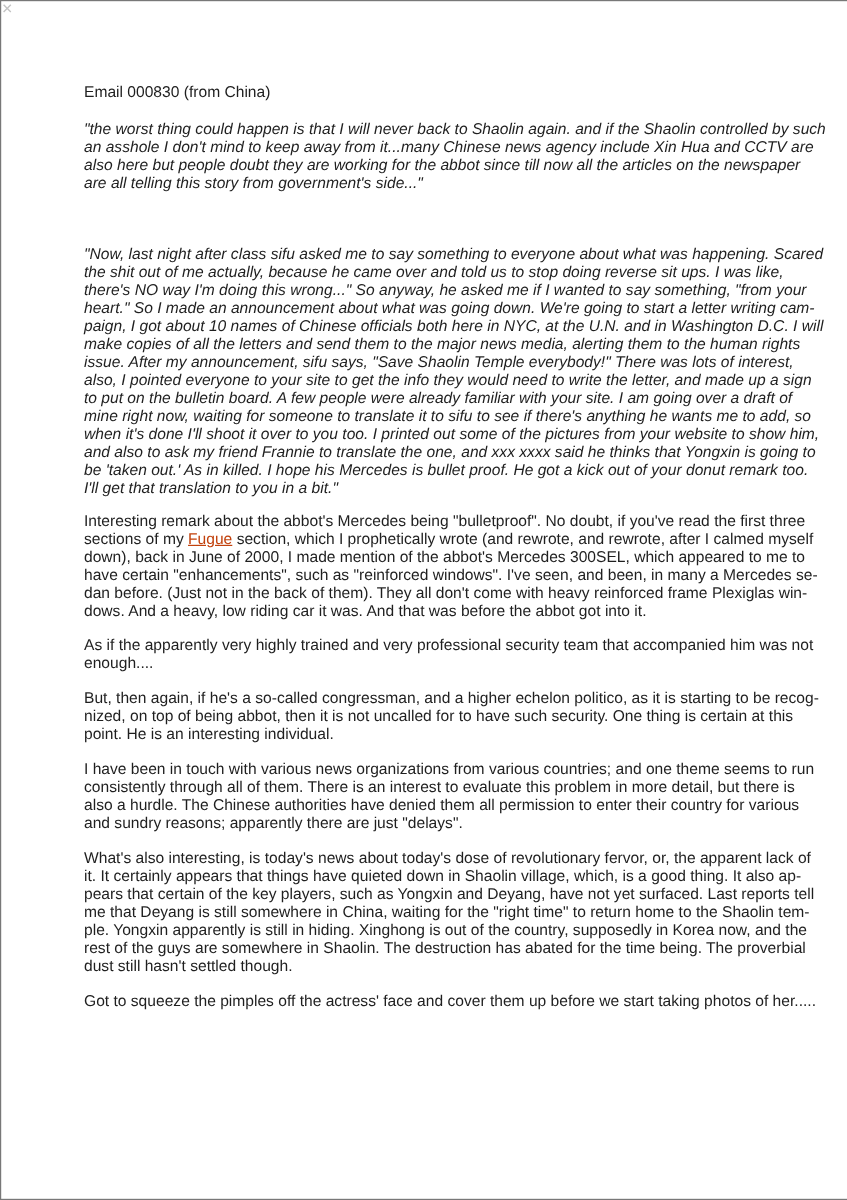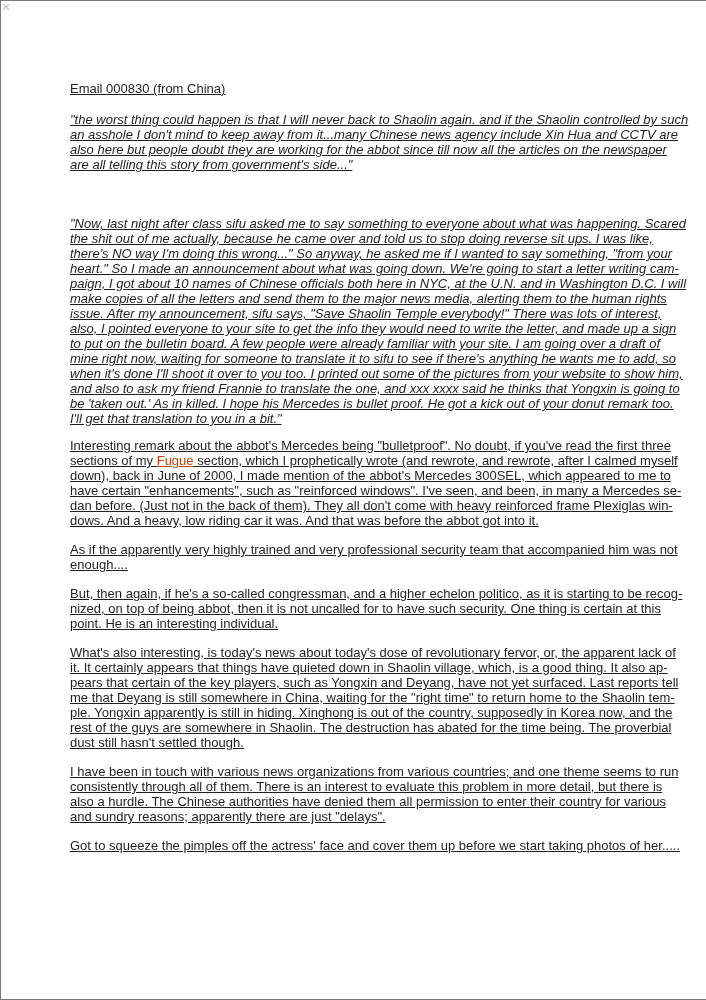--- a/index.html
+++ b/index.html
@@ -18,26 +18,25 @@
   .corner-artifact {
     position: absolute;
     left: 1px;
     top: 2px;
     width: 10px;
     height: 10px;
   }
   .content {
     position: absolute;
     left: 69px;
-    top: 80px;
+    top: 68px;
     width: 610px;
     font-size: 13px;
     line-height: 15px;
     color: #1f1f1f;
-    text-decoration: underline;
   }
   .block { white-space: pre; margin: 0; }
   .heading { margin-bottom: 16px; }
   .quote { font-style: italic; }
   .quote-china { margin-bottom: 44px; }
   .quote-us { margin-bottom: 12px; }
   .para { margin-bottom: 14px; }
   .heading-us { margin-bottom: 14px; }
   a.doc-link { text-decoration: underline; cursor: pointer; }
 </style>
@@ -82,29 +81,29 @@
 dan before. (Just not in the back of them). They all don't come with heavy reinforced frame Plexiglas win-
 dows. And a heavy, low riding car it was. And that was before the abbot got into it.</span></div>
 
     <div class="block para">As if the apparently very highly trained and very professional security team that accompanied him was not
 enough....</div>
 
     <div class="block para">But, then again, if he's a so-called congressman, and a higher echelon politico, as it is starting to be recog-
 nized, on top of being abbot, then it is not uncalled for to have such security. One thing is certain at this
 point. He is an interesting individual.</div>
 
+    <div class="block para">I have been in touch with various news organizations from various countries; and one theme seems to run
+consistently through all of them. There is an interest to evaluate this problem in more detail, but there is
+also a hurdle. The Chinese authorities have denied them all permission to enter their country for various
+and sundry reasons; apparently there are just "delays".</div>
+
     <div class="block para">What's also interesting, is today's news about today's dose of revolutionary fervor, or, the apparent lack of
 it. It certainly appears that things have quieted down in Shaolin village, which, is a good thing. It also ap-
 pears that certain of the key players, such as Yongxin and Deyang, have not yet surfaced. Last reports tell
 me that Deyang is still somewhere in China, waiting for the "right time" to return home to the Shaolin tem-
 ple. Yongxin apparently is still in hiding. Xinghong is out of the country, supposedly in Korea now, and the
 rest of the guys are somewhere in Shaolin. The destruction has abated for the time being. The proverbial
 dust still hasn't settled though.</div>
 
-    <div class="block para">I have been in touch with various news organizations from various countries; and one theme seems to run
-consistently through all of them. There is an interest to evaluate this problem in more detail, but there is
-also a hurdle. The Chinese authorities have denied them all permission to enter their country for various
-and sundry reasons; apparently there are just "delays".</div>
-
     <div class="block para">Got to squeeze the pimples off the actress' face and cover them up before we start taking photos of her.....</div>
 
   </div>
 </div>
 
 </body></html>

